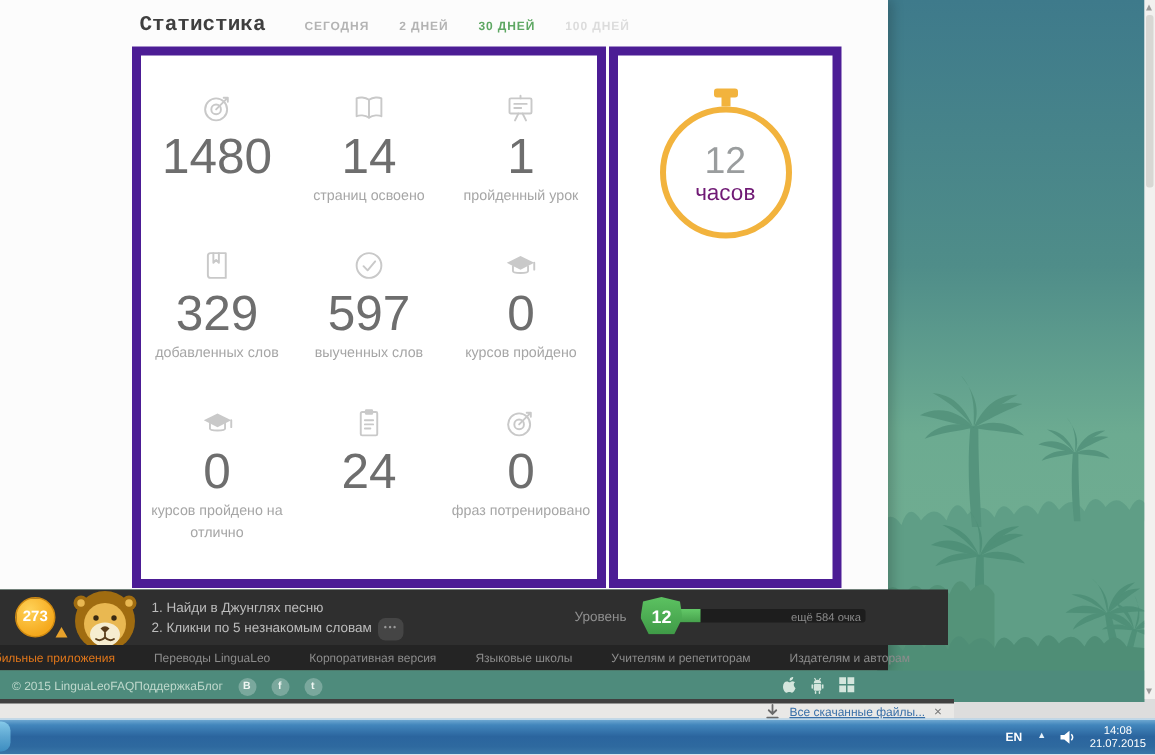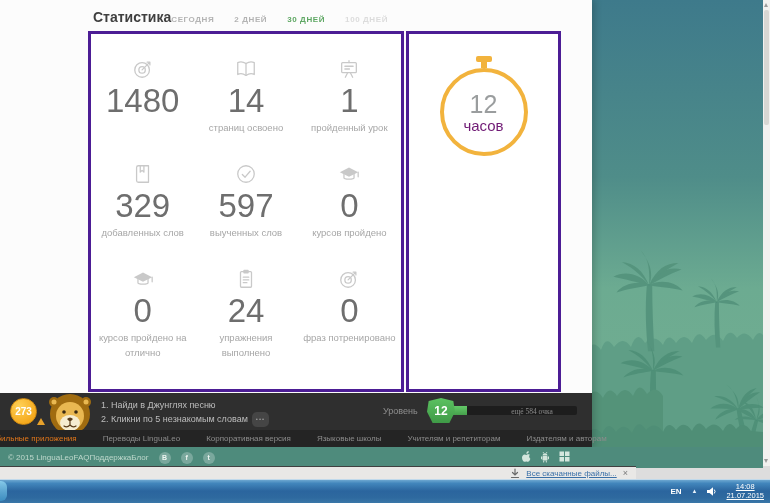--- a/index.html
+++ b/index.html
@@ -9,47 +9,47 @@
   
   .jungle{position:absolute;left:0;top:0;width:763px;height:466px;
           background:linear-gradient(180deg,#3e7a8b 0%,#4f8d89 38%,#6cab91 62%,#74ae90 100%);}
   .jungle svg{position:absolute;left:0;top:0;}
 
   
   .site-left{position:absolute;left:0;top:0;width:592px;height:447px;box-shadow:3px 0 7px rgba(0,0,0,.18);}
   .content{position:absolute;left:0;top:0;width:592px;height:393px;background:#fcfcfc;}
 
   .hdr{position:absolute;left:93px;top:9px;display:flex;align-items:baseline;}
-  .page-title{font-size:14px;font-weight:bold;color:#3f3f3f;}
+  .page-title{font-size:14px;font-weight:bold;color:#3f3f3f;margin-right:26px;font-family:Liberation Mono, monospace;}
   .tab{font-size:8px;font-weight:bold;letter-spacing:.6px;color:#b3b3b3;margin-right:20px;cursor:pointer;}
   .tab.active{color:#5ea763;}
   .tab.faint{color:#dcdcdc;}
 
-  .card{position:absolute;top:31px;background:#fff;border:3px solid #4c1d95;box-sizing:border-box;}
+  .card{position:absolute;top:31px;background:#fff;border:6px solid #4c1d95;box-sizing:border-box;}
   .card-main{left:88px;width:316px;height:361px;}
   .card-time{left:406px;width:155px;height:361px;}
 
   .stats-grid{display:grid;grid-template-columns:repeat(3,1fr);padding-top:24px;}
   .cell{height:105px;display:flex;flex-direction:column;align-items:center;text-align:center;}
   .sicon{width:22px;height:22px;margin-bottom:4px;}
   .sicon *{stroke:#c9c9c9;fill:none;stroke-width:1.4;stroke-linecap:round;stroke-linejoin:round;}
   .sicon .fillme{fill:#c9c9c9;stroke:none;}
   .num{font-size:33px;color:#6e6e6e;line-height:34px;}
   .slabel{font-size:9.5px;color:#a6a6a6;line-height:1.55;margin-top:3px;max-width:100px;}
 
   .watch{position:relative;width:80px;height:80px;border:4px solid #f2b33d;border-radius:50%;
          margin:34px auto 0;display:flex;flex-direction:column;align-items:center;justify-content:center;}
   .watch::before{content:"";position:absolute;top:-11px;left:50%;margin-left:-3px;width:6px;height:7px;background:#f2b33d;}
   .watch::after{content:"";position:absolute;top:-16px;left:50%;margin-left:-8px;width:16px;height:6px;border-radius:2px;background:#f2b33d;}
   .watch-num{font-size:25px;color:#9a9d9e;line-height:26px;}
   .watch-unit{font-size:15px;color:#701a75;}
   .time-caption{margin-top:22px;text-align:center;font-size:9.5px;color:#a6a6a6;}
 
   
-  .quest{position:absolute;left:0;top:393px;width:592px;height:37px;background:#2f2f2f;}
+  .quest{position:absolute;left:0;top:393px;width:592px;height:37px;background:#2f2f2f;padding-left:40px;}
   .nav{position:absolute;left:0;top:430px;width:592px;height:17px;background:#242424;
        display:flex;align-items:center;justify-content:center;}
   .nav span{font-size:8px;color:#8c8c8c;margin:0 13px;cursor:pointer;white-space:nowrap;}
   .nav span.hot{color:#e0761a;}
 
   .coin{position:absolute;left:10px;top:5px;width:27px;height:27px;border-radius:50%;
         background:radial-gradient(circle at 35% 30%,#ffd258,#f5a91d 72%);border:1px solid #cf8a12;
         color:#fff;font-size:10px;font-weight:bold;display:flex;align-items:center;justify-content:center;box-sizing:border-box;}
   .warn-tri{position:absolute;left:37px;top:25px;width:0;height:0;
             border-left:4px solid transparent;border-right:4px solid transparent;border-bottom:7px solid #e8a22b;}
@@ -57,49 +57,49 @@
   .tasks{position:absolute;left:101px;top:6px;font-size:9px;color:#bdbdbd;line-height:13px;}
   .xp-pill{display:inline-block;background:#454545;border-radius:5px;color:#9a9a9a;
            font-size:6px;letter-spacing:1px;padding:1px 4px;vertical-align:1px;margin-left:4px;}
   .level-label{position:absolute;left:383px;top:13px;font-size:9px;color:#8f8f8f;}
   .level-badge{position:absolute;left:427px;top:5px;width:28px;height:25px;z-index:2;
                clip-path:polygon(50% 0,94% 12%,100% 55%,80% 100%,20% 100%,0 55%,6% 12%);
                background:linear-gradient(#5cc261,#3f9a47);display:flex;align-items:center;justify-content:center;
                color:#fff;font-size:12px;font-weight:bold;}
   .pbar{position:absolute;left:450px;top:13px;width:127px;height:9px;background:#1d1d1d;border-radius:2px;overflow:hidden;}
   .pfill{position:absolute;left:0;top:0;height:100%;background:linear-gradient(#63c968,#46a04c);}
-  .premain{position:absolute;left:470px;width:127px;top:14px;text-align:center;font-size:7.5px;color:#8a8a8a;padding-right:3px;box-sizing:border-box;font-family:Liberation Serif, serif;}
+  .premain{position:absolute;left:450px;width:127px;top:14px;text-align:right;font-size:7.5px;color:#8a8a8a;padding-right:3px;box-sizing:border-box;}
 
   
   .site-footer{position:absolute;left:0;top:447px;width:763px;height:21px;background:#4e8b7c;
                display:flex;align-items:center;font-size:8px;color:#bed8cc;}
   .site-footer .c{margin-left:8px;}
   .site-footer .lnk{margin-left:0;cursor:pointer;}
   .soc{width:12px;height:12px;border-radius:50%;background:rgba(255,255,255,.25);color:#eef6f2;
        font-size:7px;font-weight:bold;display:flex;align-items:center;justify-content:center;margin-left:10px;cursor:pointer;}
   .platforms{position:absolute;left:521px;top:0;height:19px;display:flex;align-items:center;}
   .platforms svg{margin-right:9px;cursor:pointer;}
 
   
-  .shelf{position:absolute;left:0;top:466px;width:636px;height:13px;background:#e9e8e6;border-top:1px solid #404040;box-sizing:border-box;
+  .shelf{position:absolute;left:0;top:466px;width:636px;height:13px;background:#e9e8e6;border-top:3px solid #404040;box-sizing:border-box;
          display:flex;align-items:center;justify-content:flex-end;padding-left:24px;}
   .dl-link{font-size:8px;color:#3a70a8;text-decoration:underline;margin:0 6px;cursor:pointer;}
   .shelf-close{font-size:9px;color:#7a7a7a;margin-right:8px;cursor:pointer;line-height:9px;}
 
   
   .taskbar{position:absolute;left:0;top:479px;width:770px;height:24px;
            background:linear-gradient(180deg,#79b0d6 0%,#4286bc 18%,#2b659e 50%,#2e699f 78%,#3a77a8 100%);}
   .taskbar::before{content:"";position:absolute;left:0;top:0;width:100%;height:1px;background:rgba(255,255,255,.55);}
   .start-sliver{position:absolute;left:0;top:2px;width:7px;height:20px;border-radius:0 6px 6px 0;
                 background:linear-gradient(180deg,#8ed2ef,#3f93c6);opacity:.85;cursor:pointer;}
   .tray{position:absolute;right:3px;top:0;height:24px;display:flex;align-items:center;}
   .tray-lang{font-size:8px;font-weight:bold;color:#fff;margin-right:10px;cursor:pointer;}
   .tray-arrow{font-size:6px;color:#e9f3fb;margin-right:9px;cursor:pointer;}
   .tray-speaker{margin-right:9px;cursor:pointer;display:flex;}
-  .clock{text-align:center;font-size:7.5px;color:#fff;line-height:9px;cursor:pointer;margin-right:3px;text-decoration:underline;}
+  .clock{text-align:center;font-size:7.5px;color:#fff;line-height:9px;cursor:pointer;margin-right:3px;}
 
   
   .scrollbar{position:absolute;left:763px;top:0;width:7px;height:466px;background:#f2f1ef;}
   .sb-up,.sb-down{position:absolute;left:1px;width:0;height:0;border-left:2.5px solid transparent;border-right:2.5px solid transparent;}
   .sb-up{top:3px;border-bottom:4px solid #9b9b9b;}
   .sb-down{bottom:3px;border-top:4px solid #9b9b9b;}
   .sb-thumb{position:absolute;left:1px;top:10px;width:5px;height:115px;background:#d8d7d3;border-radius:2px;}
 </style>
 </head>
 <body>
@@ -211,21 +211,20 @@
             <div class="slabel">курсов пройдено на отлично</div>
           </div>
 
           <div class="cell">
             <svg class="sicon" viewBox="0 0 24 24">
               <rect x="6" y="4" width="12" height="17" rx="1"></rect>
               <rect class="fillme" x="9" y="2" width="6" height="4" rx="1"></rect>
               <path d="M9,10 h6 M9,13 h6 M9,16 h4"></path>
             </svg>
             <div class="num">24</div>
-            <div class="slabel">упражнения выполнено</div>
           </div>
 
           <div class="cell">
             <svg class="sicon" viewBox="0 0 24 24">
               <circle cx="11" cy="13" r="8"></circle>
                 <circle cx="11" cy="13" r="3.5"></circle>
               <path d="M11,13 L19.5,4.5 M16.5,4.5 h3 v3"></path>
             </svg>
             <div class="num">0</div>
             <div class="slabel">фраз потренировано</div>

